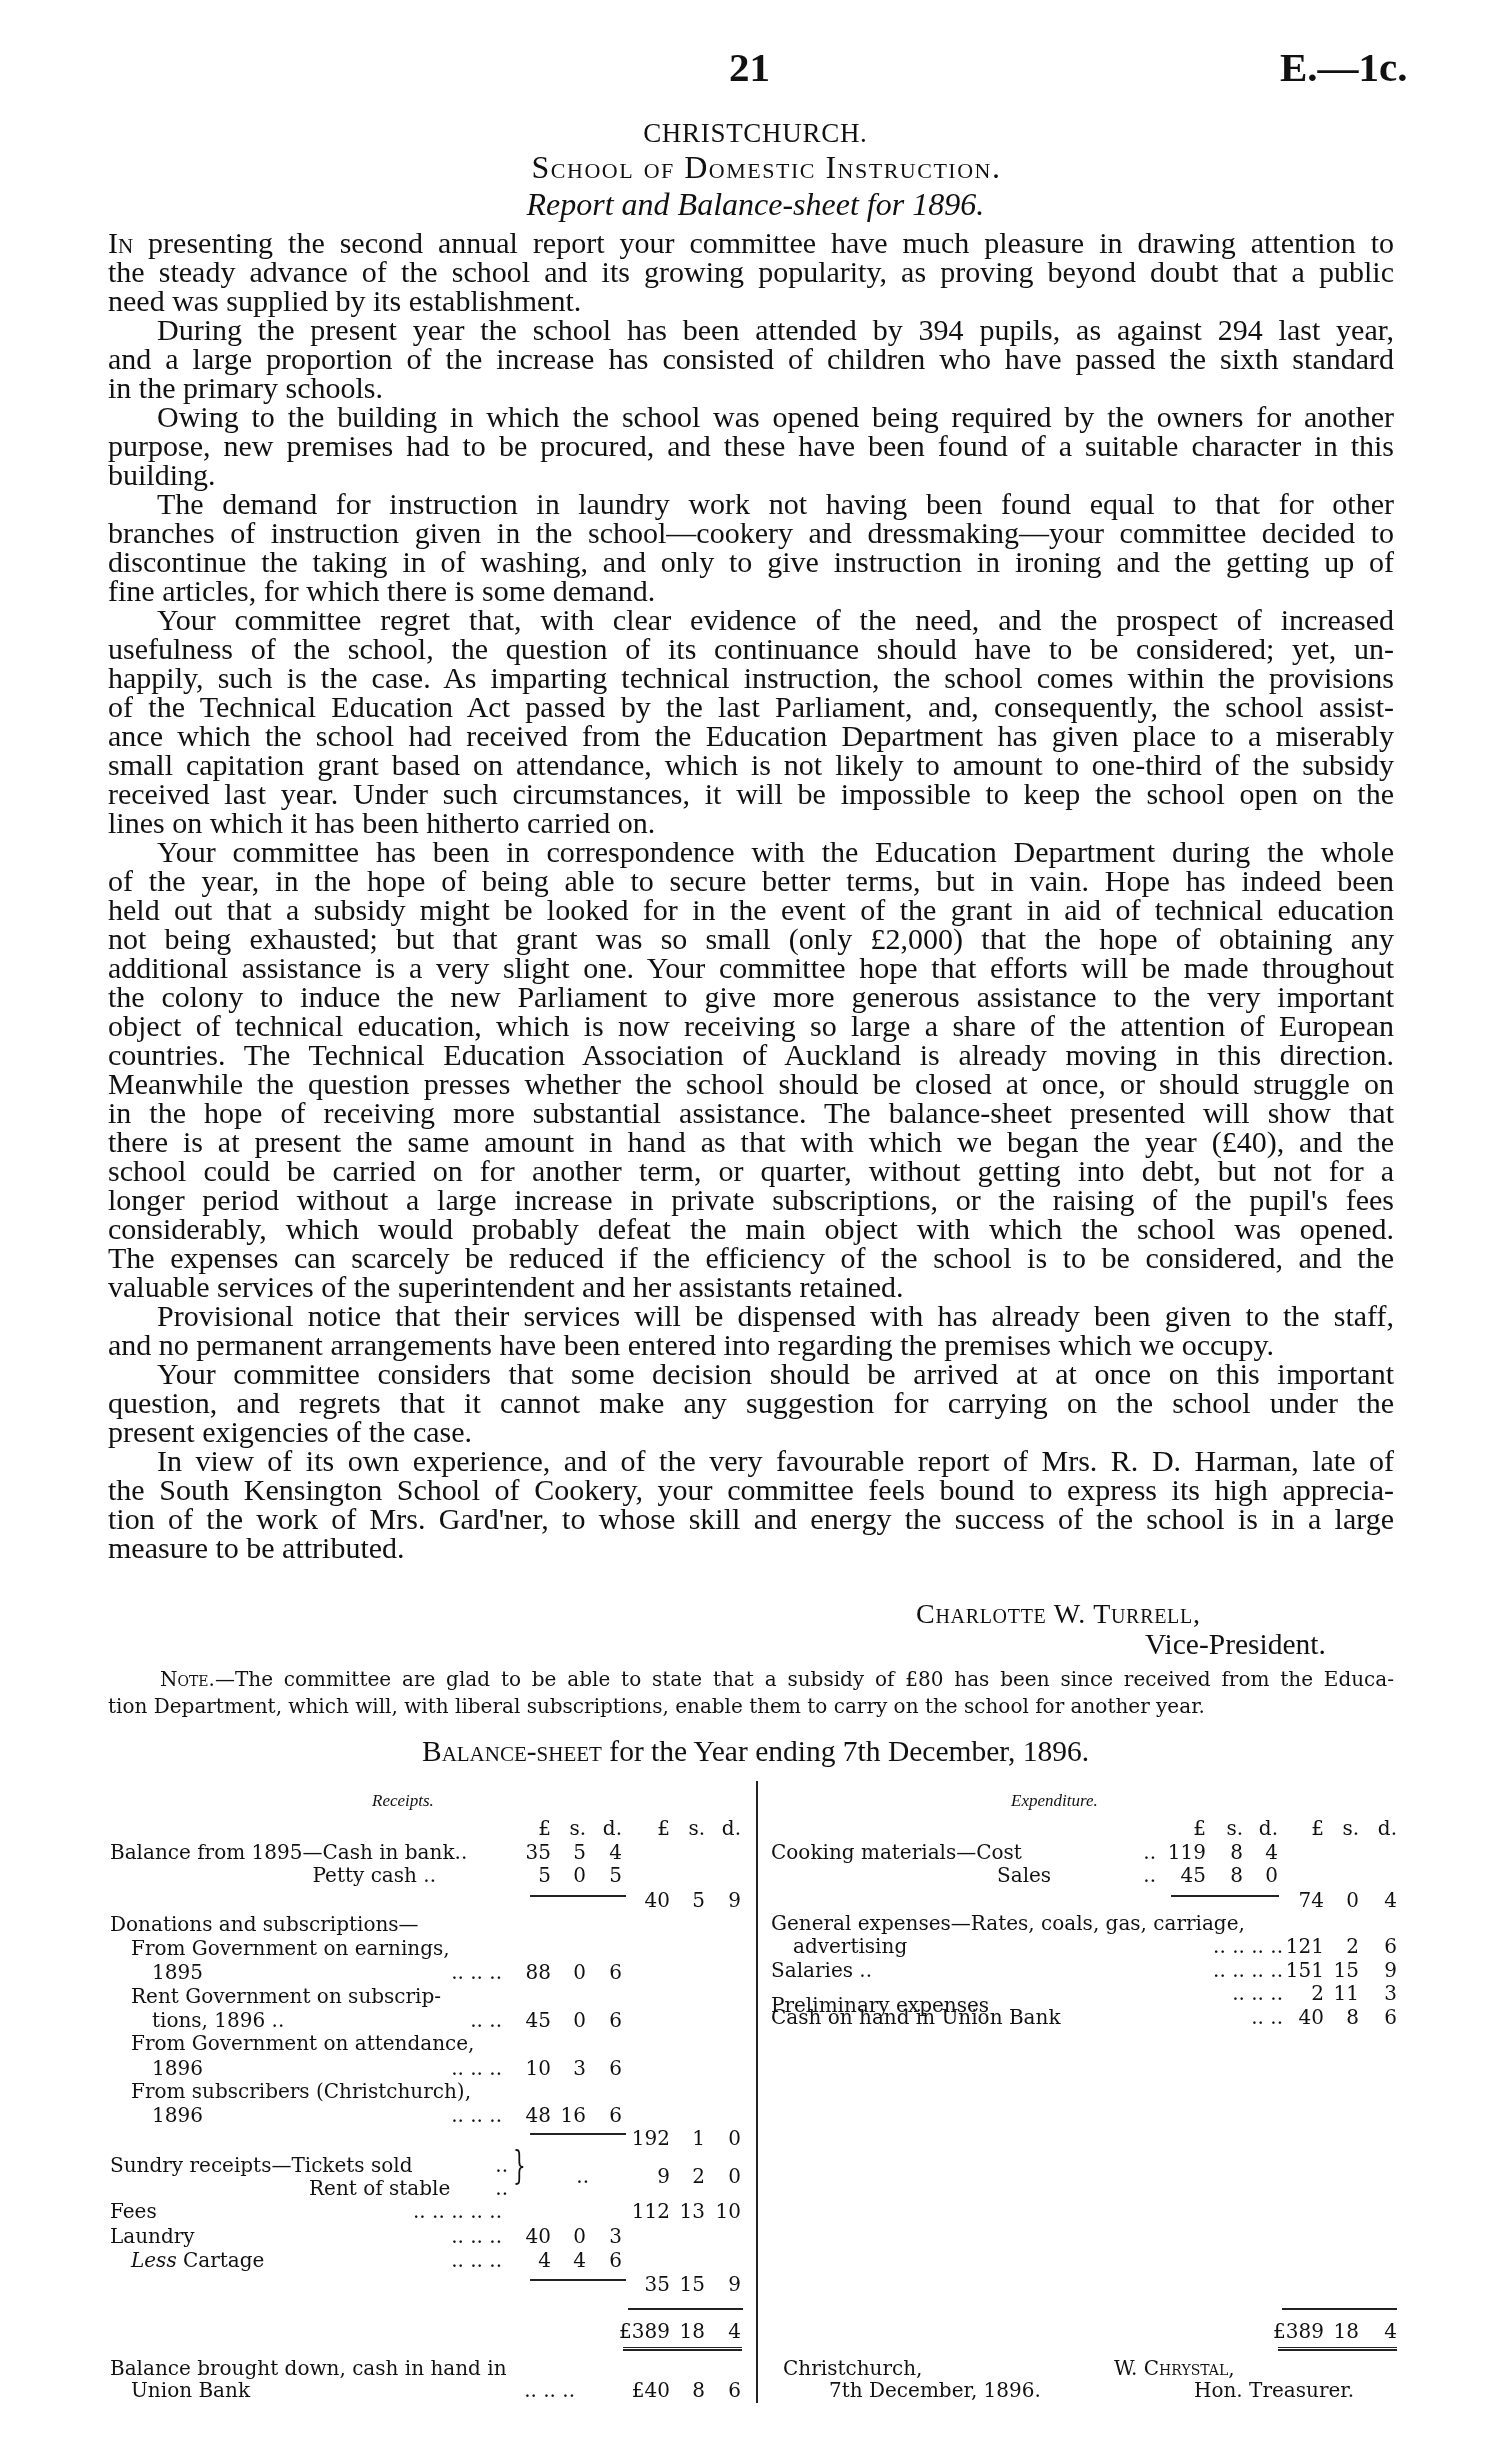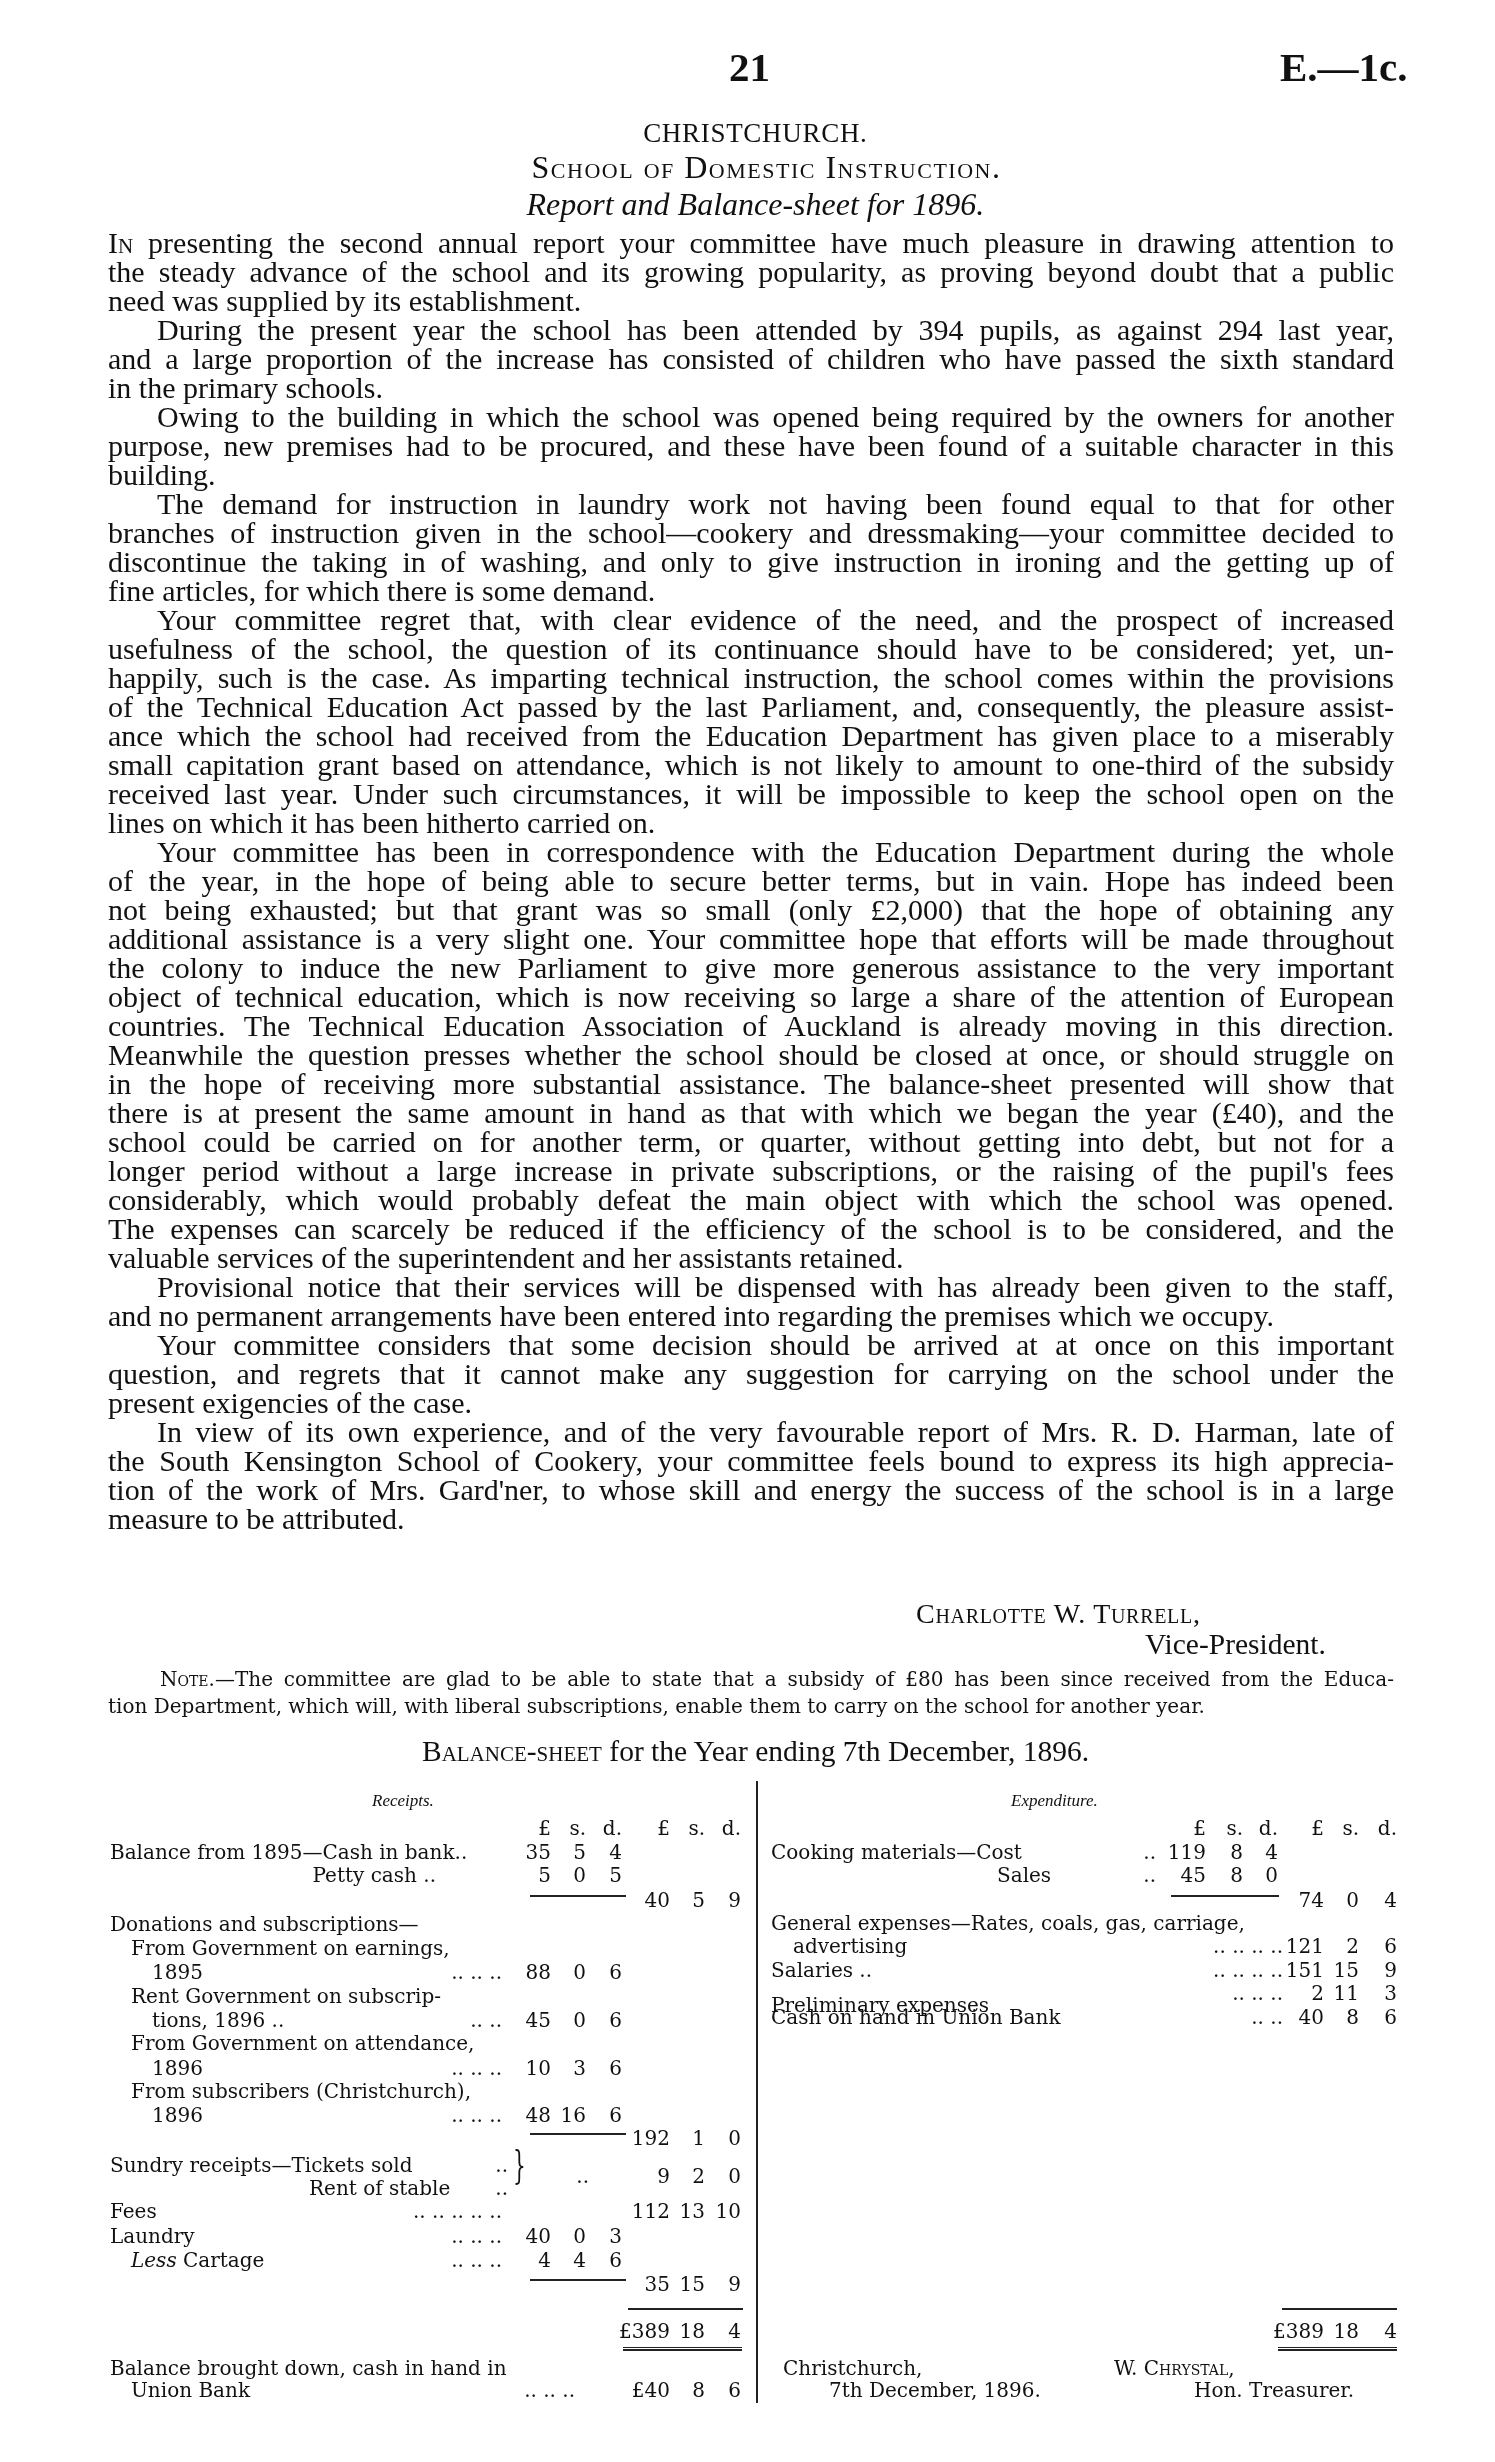--- a/index.html
+++ b/index.html
@@ -71,27 +71,28 @@
     <span class="para-line indent">Owing to the building in which the school was opened being required by the owners for another</span>
     <span class="para-line">purpose, new premises had to be procured, and these have been found of a suitable character in this</span>
     <span class="para-line last">building.</span>
     <span class="para-line indent">The demand for instruction in laundry work not having been found equal to that for other</span>
     <span class="para-line">branches of instruction given in the school—cookery and dressmaking—your committee decided to</span>
     <span class="para-line">discontinue the taking in of washing, and only to give instruction in ironing and the getting up of</span>
     <span class="para-line last">fine articles, for which there is some demand.</span>
     <span class="para-line indent">Your committee regret that, with clear evidence of the need, and the prospect of increased</span>
     <span class="para-line">usefulness of the school, the question of its continuance should have to be considered; yet, un-</span>
     <span class="para-line">happily, such is the case.  As imparting technical instruction, the school comes within the provisions</span>
-    <span class="para-line">of the Technical Education Act passed by the last Parliament, and, consequently, the pleasure assist-</span>
+    <span class="para-line">of the Technical Education Act passed by the last Parliament, and, consequently, the school assist-</span>
     <span class="para-line">ance which the school had received from the Education Department has given place to a miserably</span>
     <span class="para-line">small capitation grant based on attendance, which is not likely to amount to one-third of the subsidy</span>
     <span class="para-line">received last year.  Under such circumstances, it will be impossible to keep the school open on the</span>
     <span class="para-line last">lines on which it has been hitherto carried on.</span>
     <span class="para-line indent">Your committee has been in correspondence with the Education Department during the whole</span>
     <span class="para-line">of the year, in the hope of being able to secure better terms, but in vain.  Hope has indeed been</span>
+    <span class="para-line">held out that a subsidy might be looked for in the event of the grant in aid of technical education</span>
     <span class="para-line">not being exhausted; but that grant was so small (only £2,000) that the hope of obtaining any</span>
     <span class="para-line">additional assistance is a very slight one.  Your committee hope that efforts will be made throughout</span>
     <span class="para-line">the colony to induce the new Parliament to give more generous assistance to the very important</span>
     <span class="para-line">object of technical education, which is now receiving so large a share of the attention of European</span>
     <span class="para-line">countries.  The Technical Education Association of Auckland is already moving in this direction.</span>
     <span class="para-line">Meanwhile the question presses whether the school should be closed at once, or should struggle on</span>
     <span class="para-line">in the hope of receiving more substantial assistance.  The balance-sheet presented will show that</span>
     <span class="para-line">there is at present the same amount in hand as that with which we began the year (£40), and the</span>
     <span class="para-line">school could be carried on for another term, or quarter, without getting into debt, but not for a</span>
     <span class="para-line">longer period without a large increase in private subscriptions, or the raising of the pupil's fees</span>

